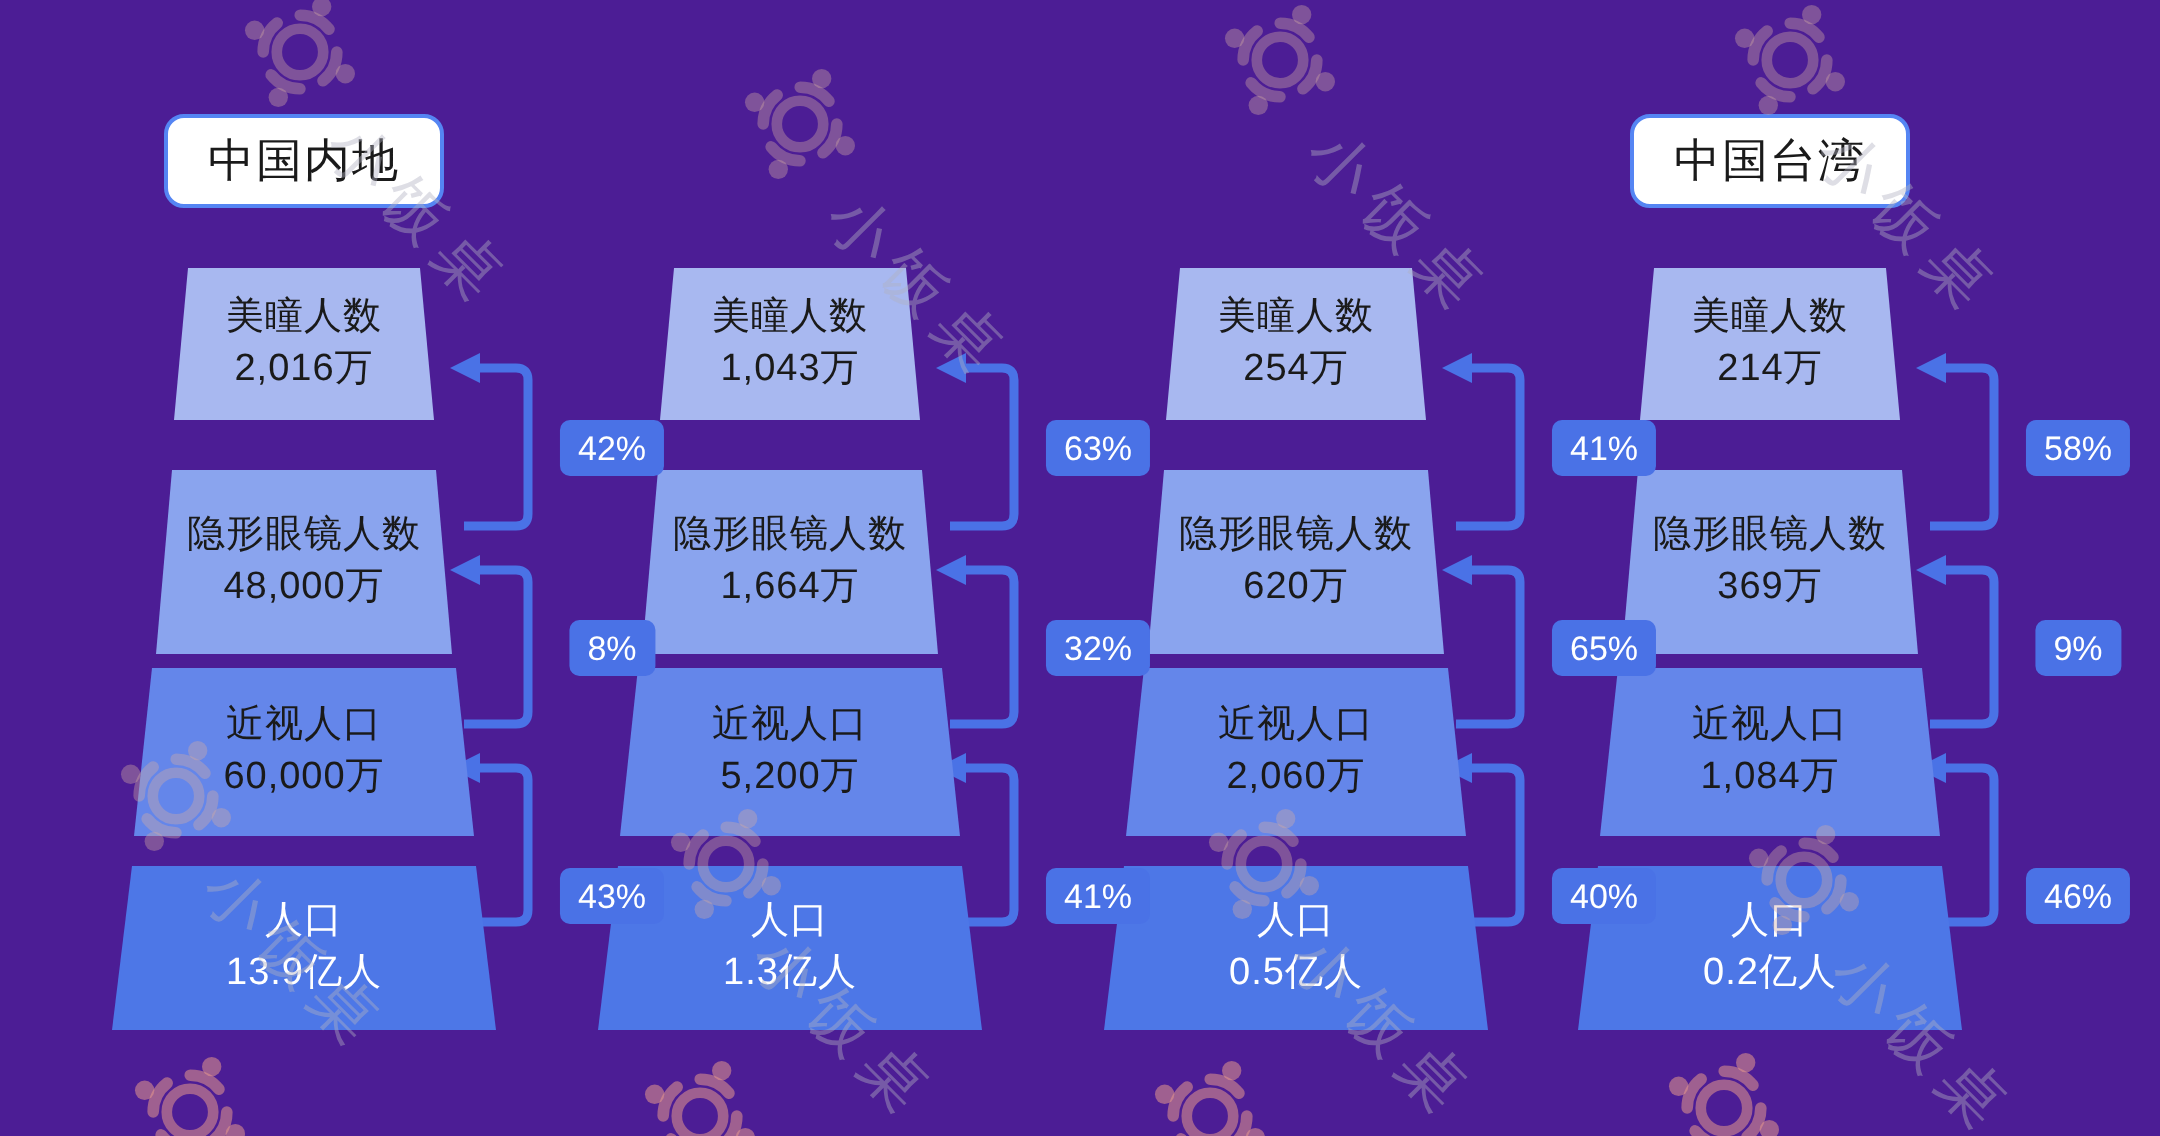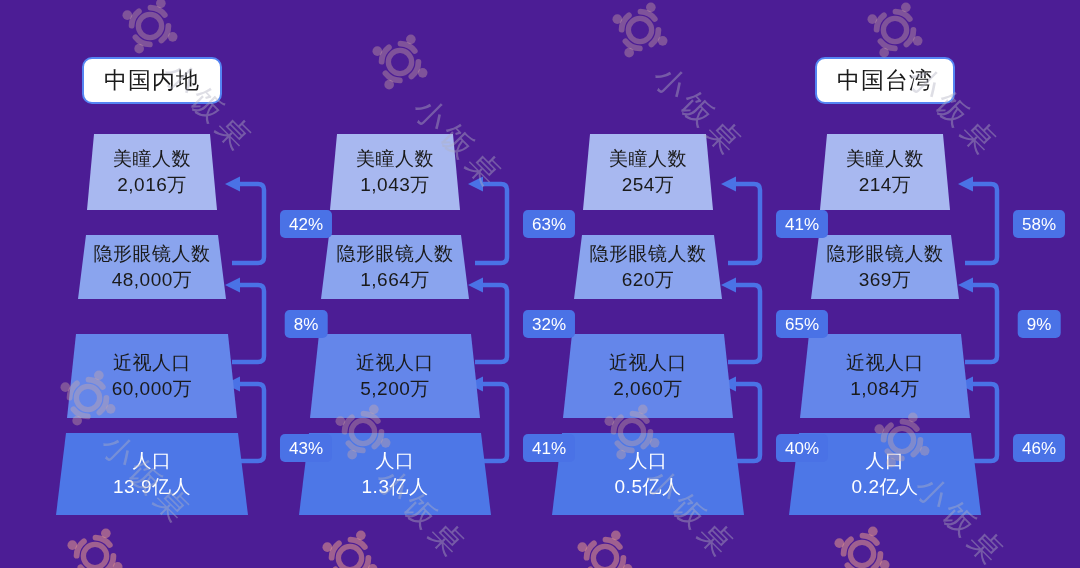--- a/index.html
+++ b/index.html
@@ -18,21 +18,21 @@
     font-size:23px;font-weight:500;letter-spacing:1px;z-index:3;
   }
 
   .tier{
     position:absolute;left:125px;transform:translateX(-50%);
     display:flex;flex-direction:column;align-items:center;justify-content:center;
     font-size:19px;line-height:26px;text-align:center;z-index:2;letter-spacing:0.5px;
   }
   .t0{top:134px;width:130px;height:76px;background:#a8b8f0;
       clip-path:polygon(7px 0,123px 0,130px 100%,0 100%);}
-  .t1{top:235px;width:148px;height:64px;background:#8aa4ee;
+  .t1{top:235px;width:148px;height:92px;background:#8aa4ee;
       clip-path:polygon(8px 0,140px 0,148px 100%,0 100%);}
   .t2{top:334px;width:170px;height:84px;background:#6486ea;
       clip-path:polygon(9px 0,161px 0,170px 100%,0 100%);}
   .t3{top:433px;width:192px;height:82px;background:#4d77e7;color:#ffffff;
       clip-path:polygon(10px 0,182px 0,192px 100%,0 100%);}
 
   .arrows{position:absolute;left:0;top:0;width:260px;height:568px;z-index:1;}
   .arrows path{fill:none;stroke:#4a72e6;stroke-width:4.5;}
   .arrows polygon{fill:#4a72e6;}
 

